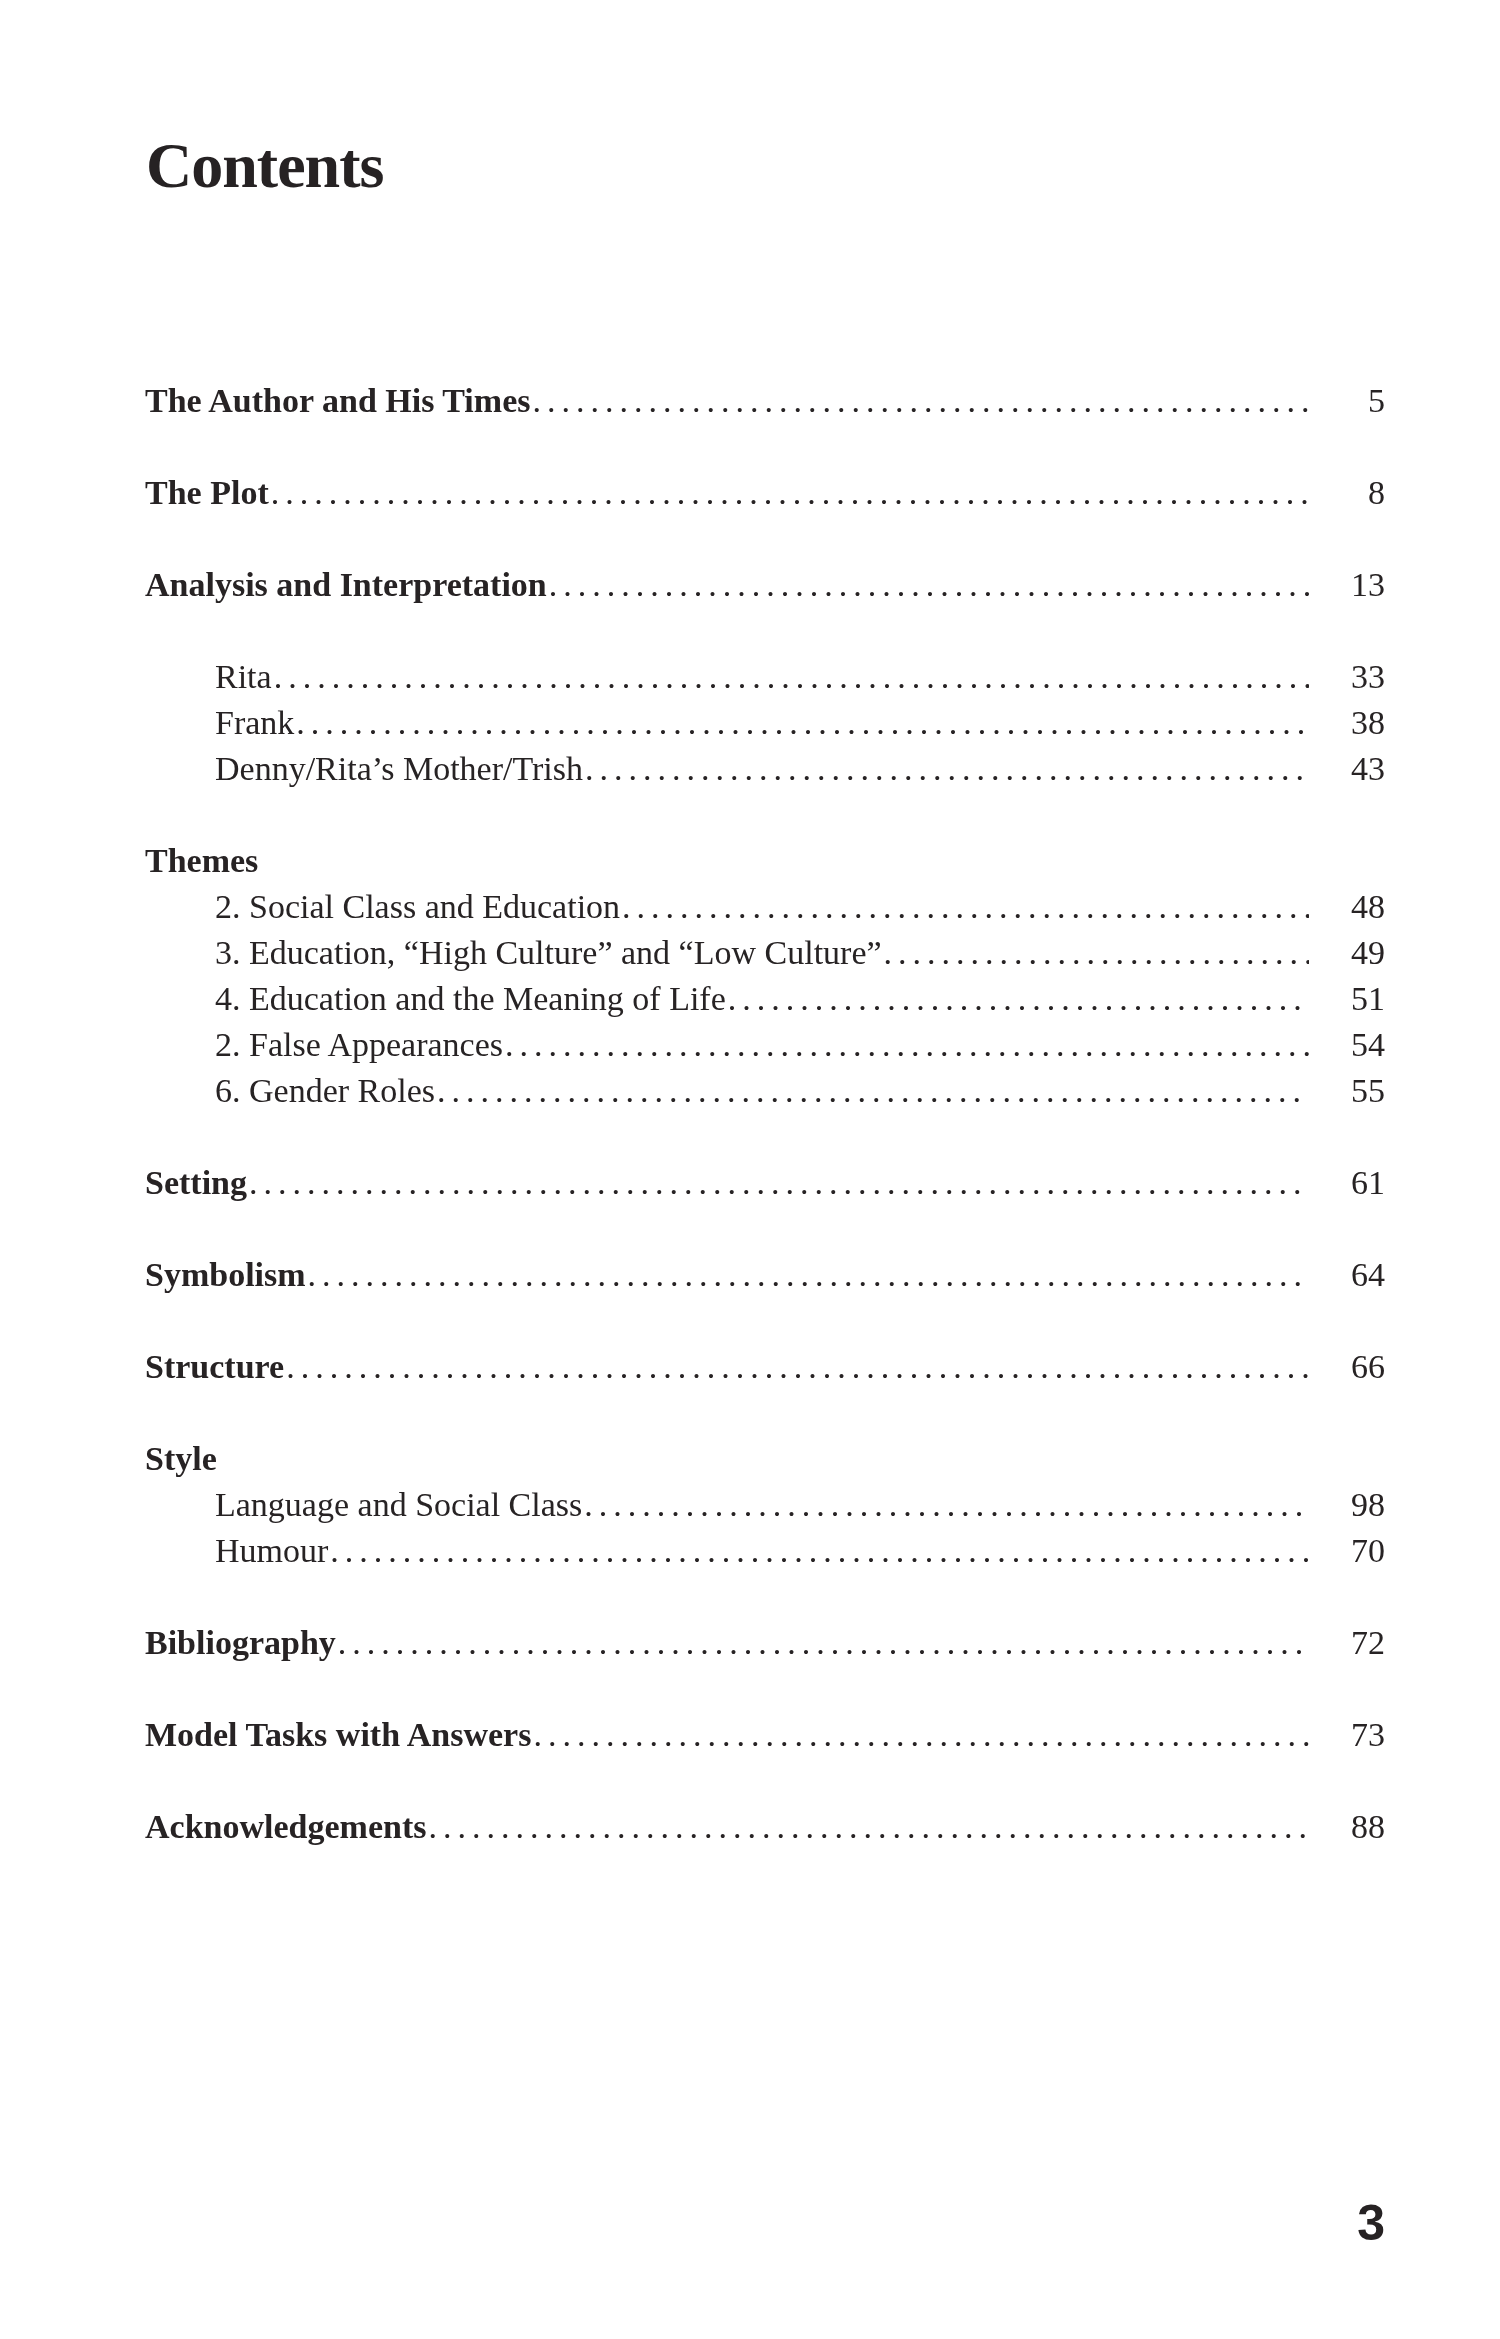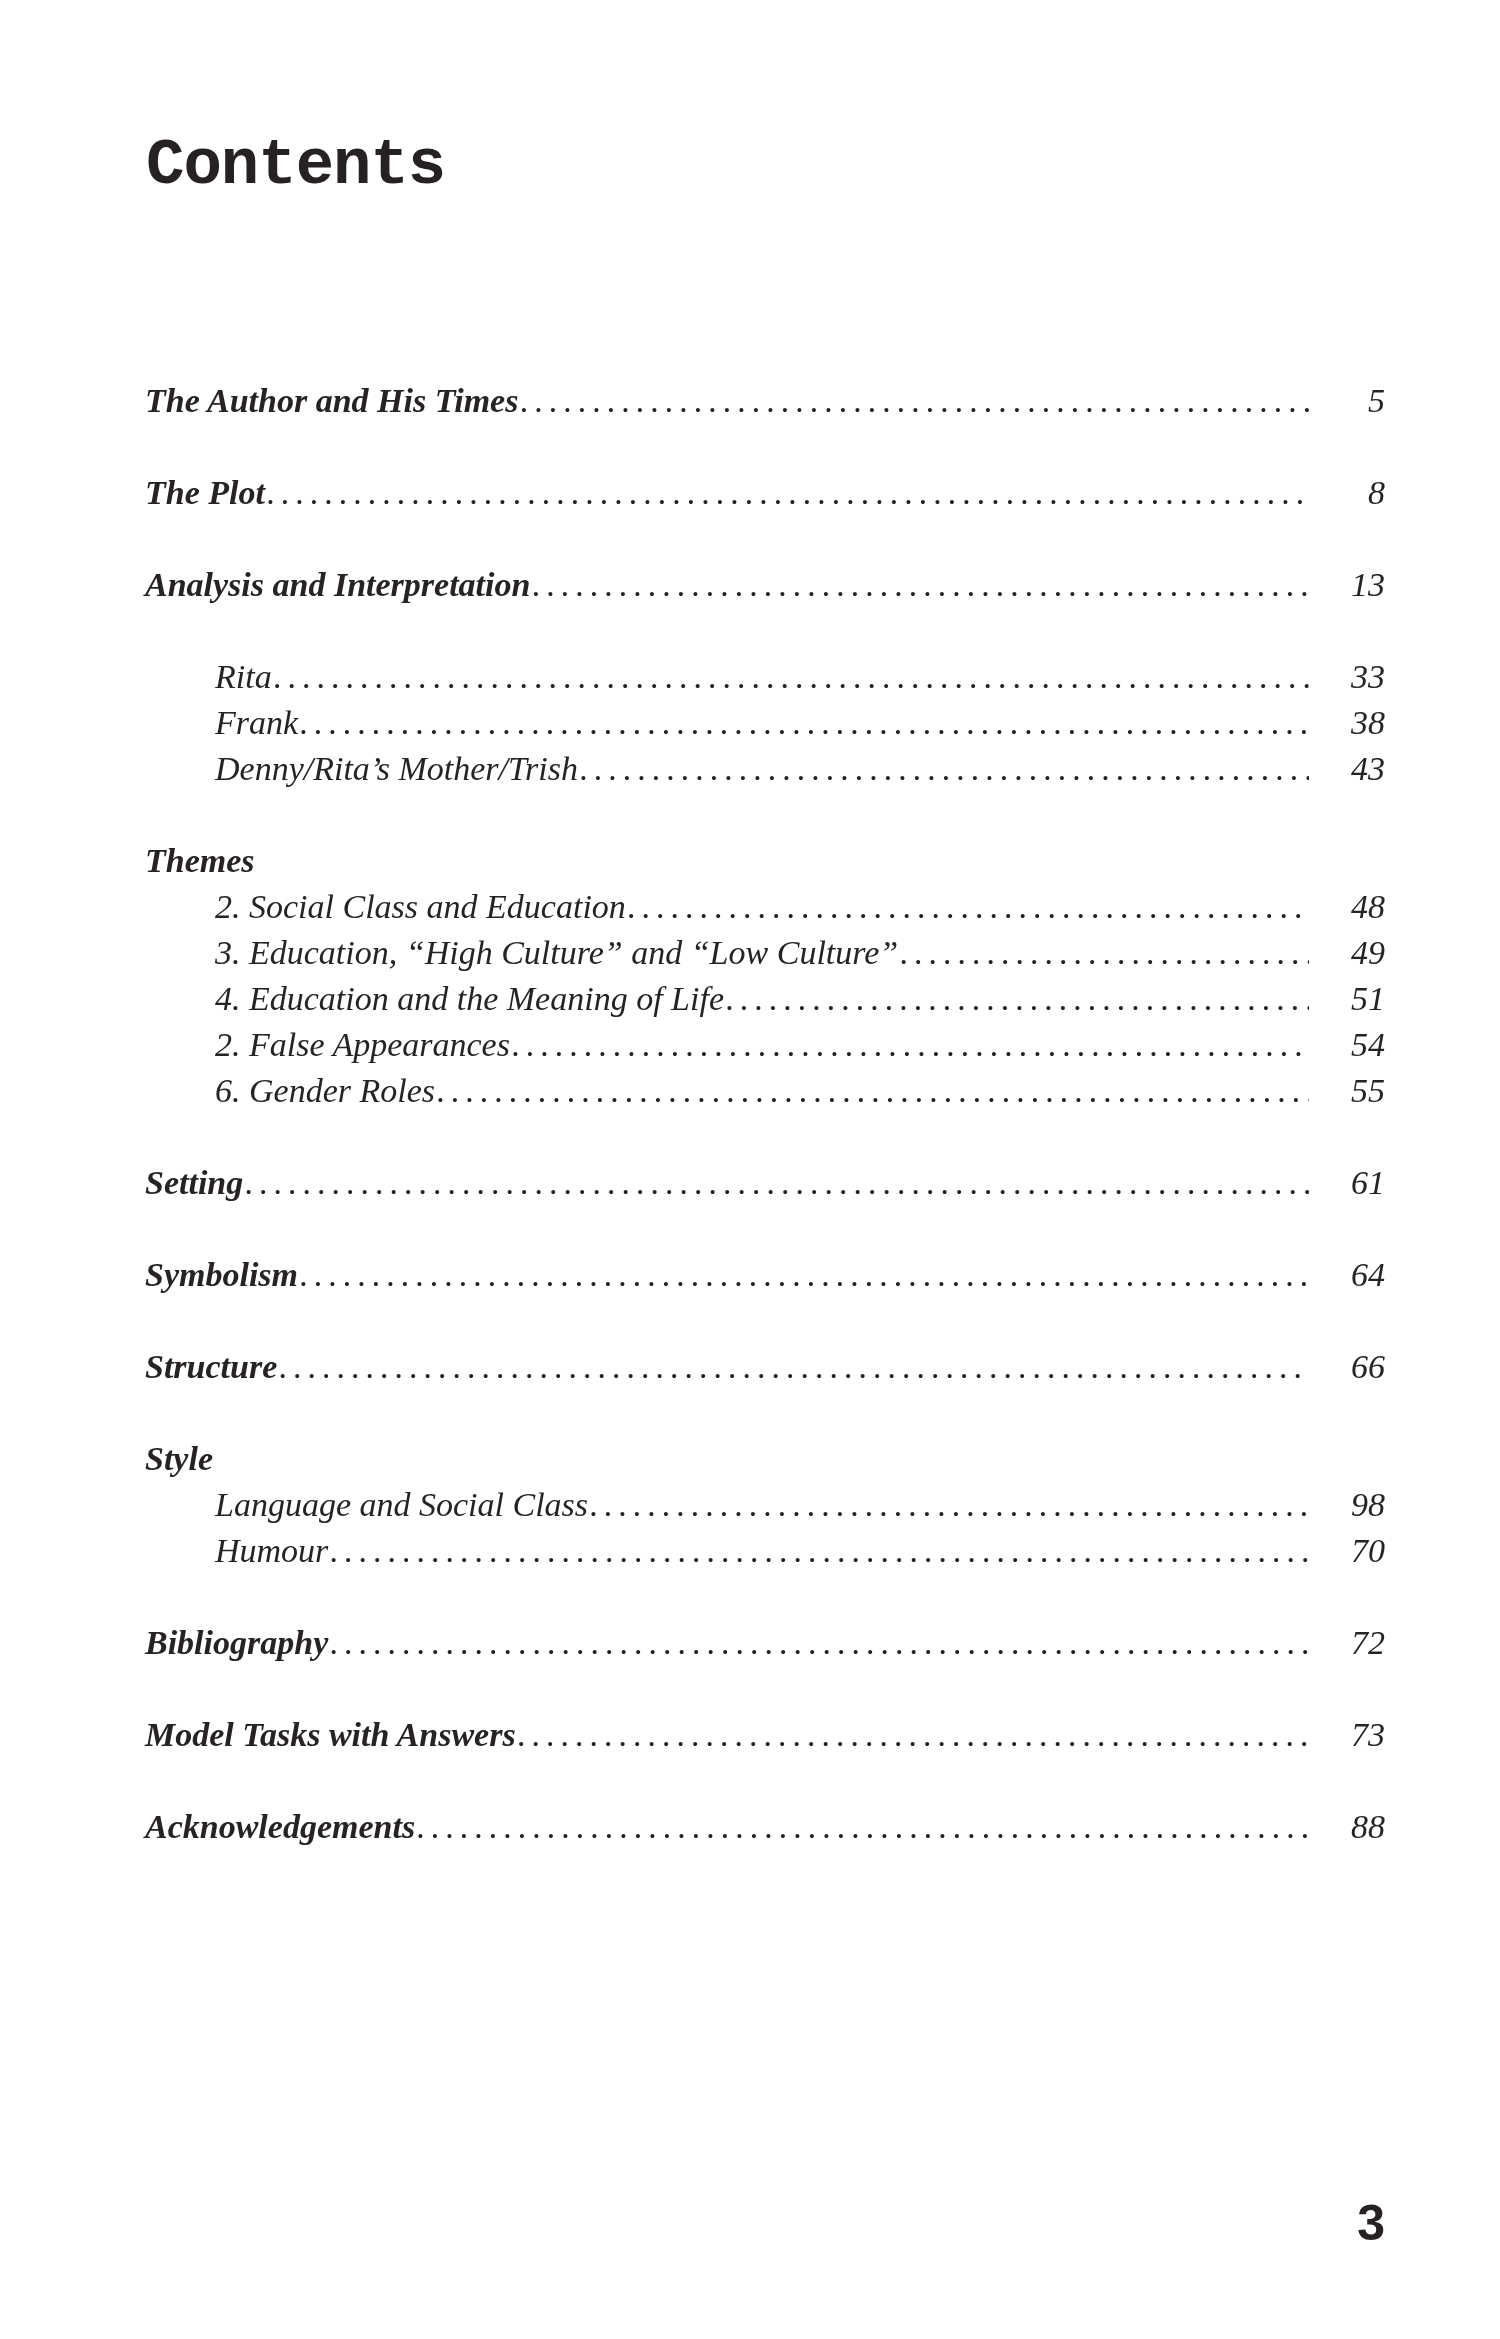--- a/index.html
+++ b/index.html
@@ -14,21 +14,21 @@
     background: #ffffff;
     color: #272324;
     font-family: "Liberation Serif", serif;
     overflow: hidden;
   }
   .doc-title {
     position: absolute;
     left: 146px;
     top: 134px;
     margin: 0;
-    font-family: Liberation Mono, monospace;
+    font-family: Liberation Serif, serif;
     font-weight: 700;
     font-size: 64px;
     line-height: 1;
     letter-spacing: -1px;
     color: #262223;
   }
   .toc {
     position: absolute;
     left: 145px;
     top: 378px;
@@ -38,21 +38,20 @@
   }
   .block {
     margin-bottom: 46px;
   }
   .block:last-child {
     margin-bottom: 8px;
   }
   .row {
     display: flex;
     align-items: center;
-    font-style: italic;
   }
   .row.head .label {
     font-weight: 700;
   }
   .row.sub {
     padding-left: 70px;
   }
   .label {
     white-space: nowrap;
     flex: 0 0 auto;

